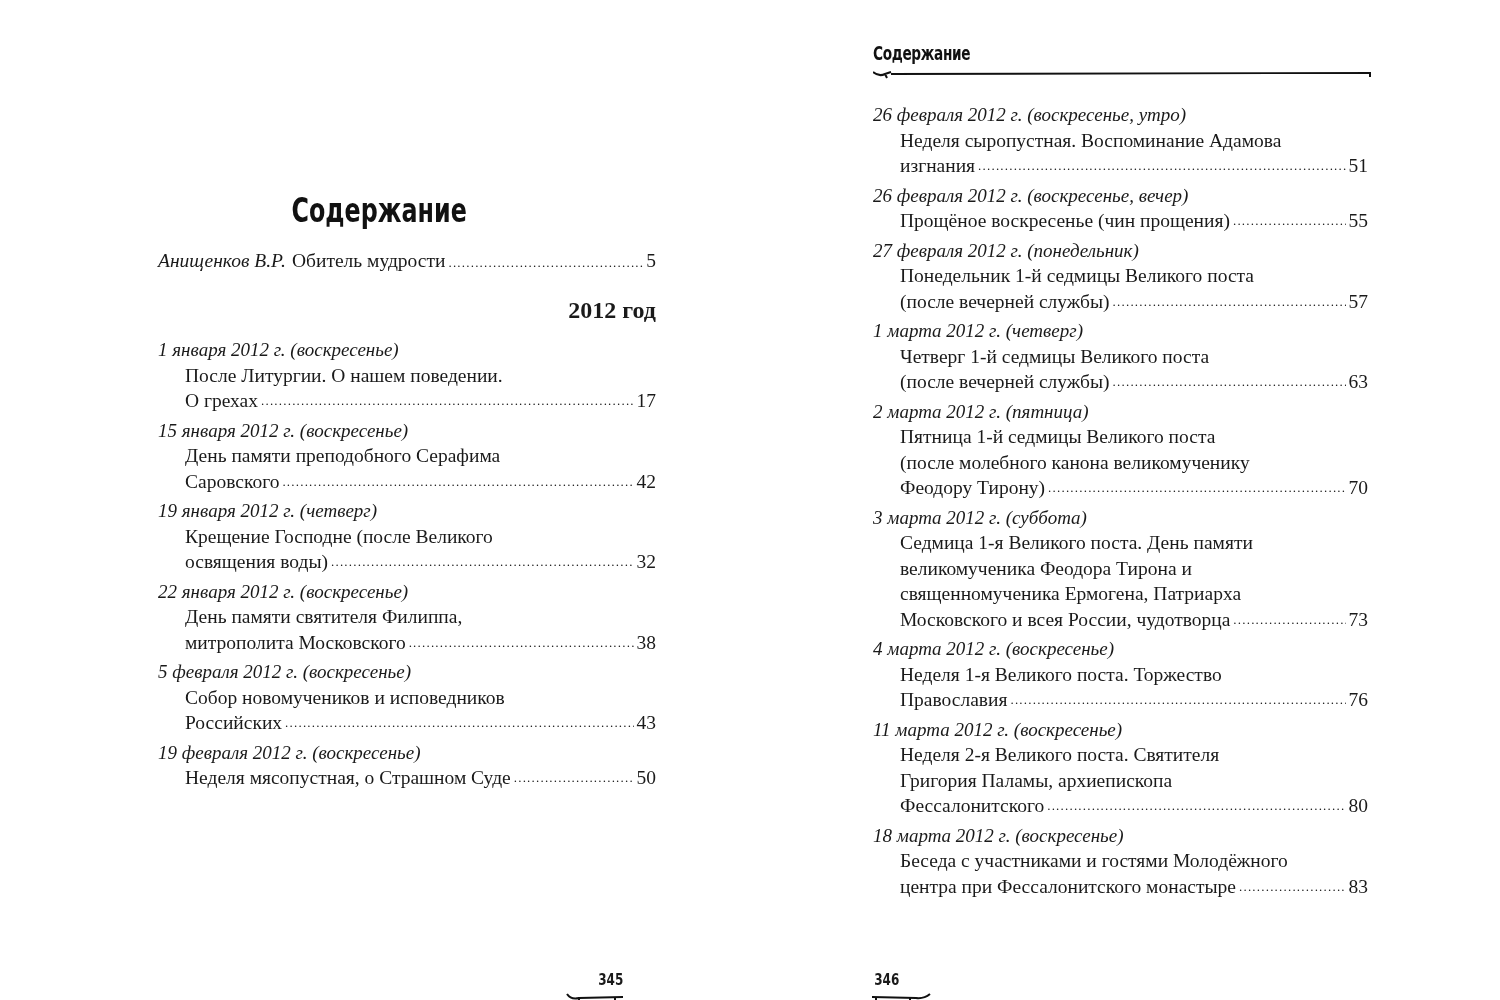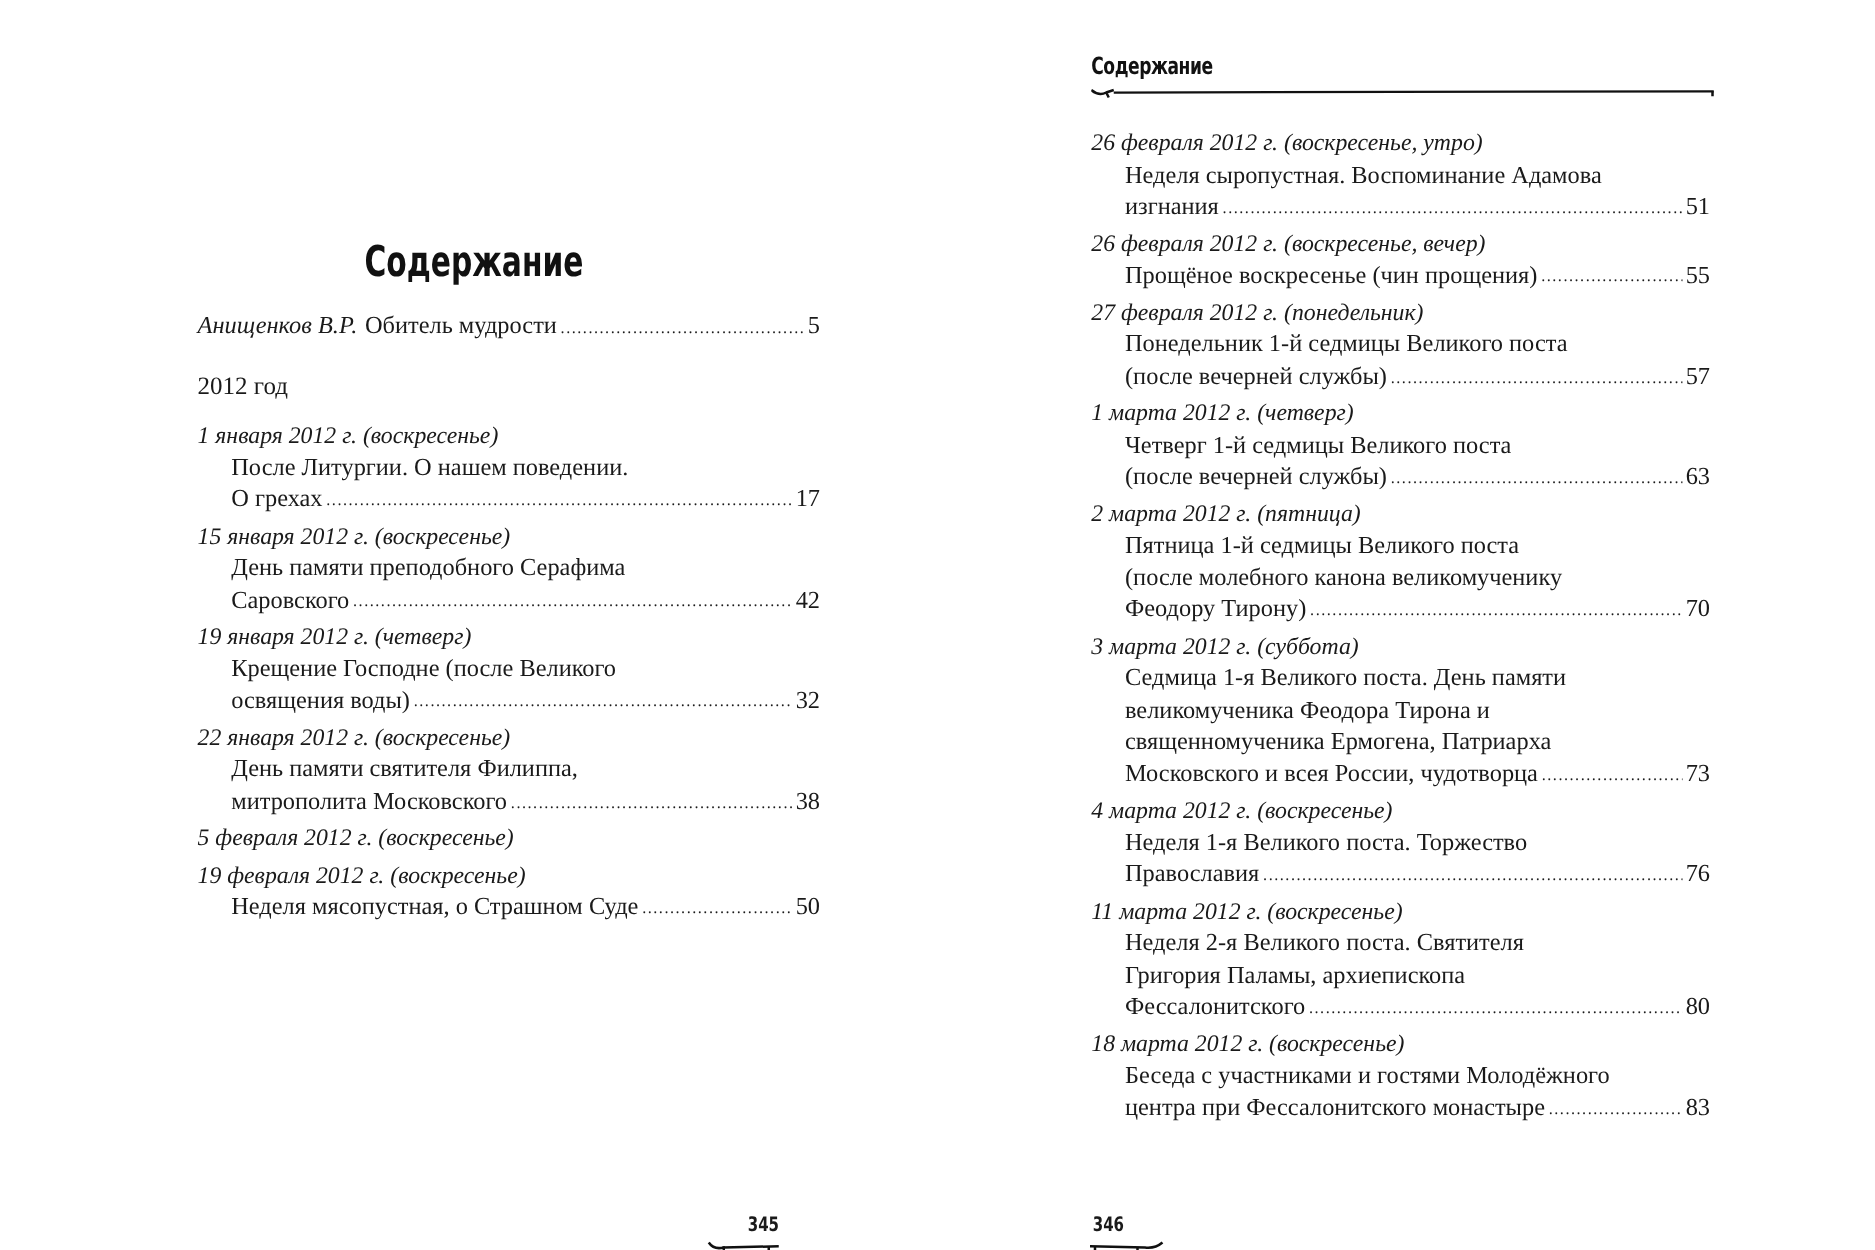--- a/index.html
+++ b/index.html
@@ -72,24 +72,25 @@
 
     .toc-intro {
       display: flex;
       align-items: baseline;
       font-size: 19.5px;
       line-height: 25px;
     }
     .toc-intro .author { font-style: italic; margin-right: 6px; }
 
     .year-heading {
-      text-align: left;
-      font-size: 20px;
+      text-align: right;
+      font-size: 24px;
       line-height: 26px;
       margin: 22px 0 14px 0;
+      font-weight: bold;
     }
 
     .entry { margin-bottom: 4px; }
     .entry-date {
       font-style: italic;
       font-size: 19px;
       line-height: 25.5px;
     }
     .entry-body {
       padding-left: 27px;
@@ -188,20 +189,28 @@
             <span class="entry-line">День памяти святителя Филиппа,</span>
             <div class="entry-last">
               <span>митрополита Московского</span>
               <span class="leader"></span>
               <span class="page-num">38</span>
             </div>
           </div>
         </div>
         <div class="entry">
           <div class="entry-date">5 февраля 2012 г. (воскресенье)</div>
+          <div class="entry-body">
+            <span class="entry-line">Собор новомучеников и исповедников</span>
+            <div class="entry-last">
+              <span>Российских</span>
+              <span class="leader"></span>
+              <span class="page-num">43</span>
+            </div>
+          </div>
         </div>
         <div class="entry">
           <div class="entry-date">19 февраля 2012 г. (воскресенье)</div>
           <div class="entry-body">
             <div class="entry-last">
               <span>Неделя мясопустная, о Страшном Суде</span>
               <span class="leader"></span>
               <span class="page-num">50</span>
             </div>
           </div>

